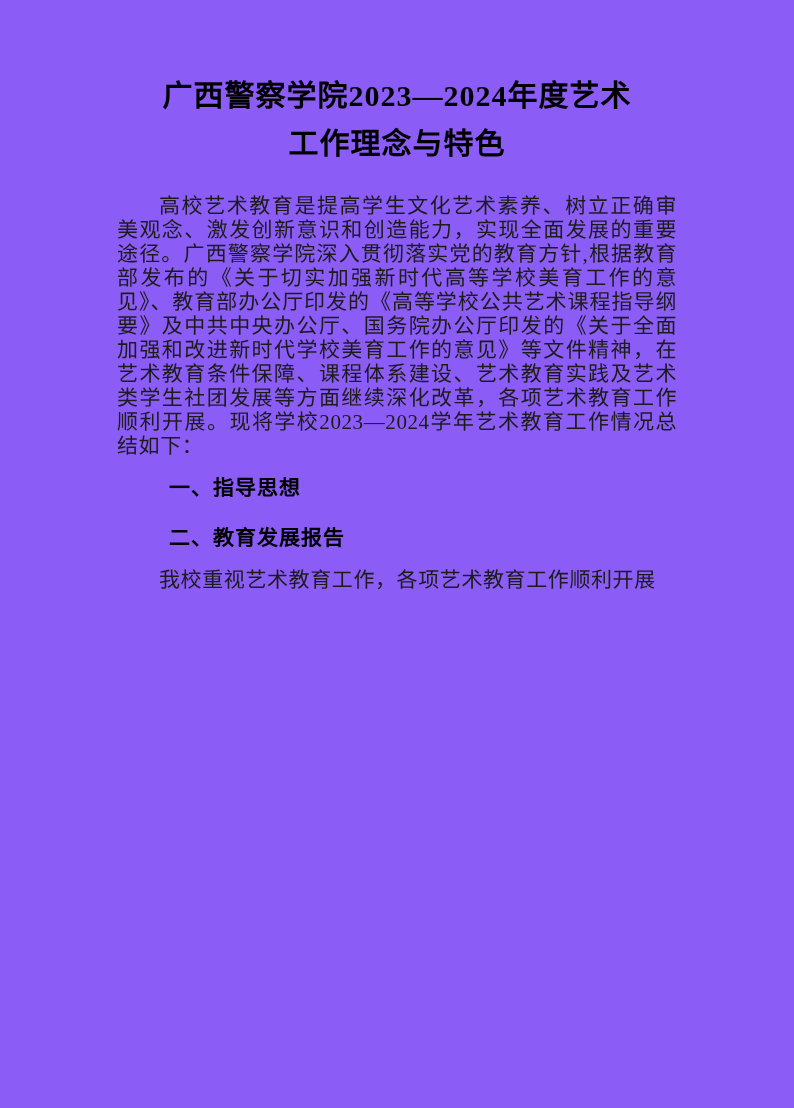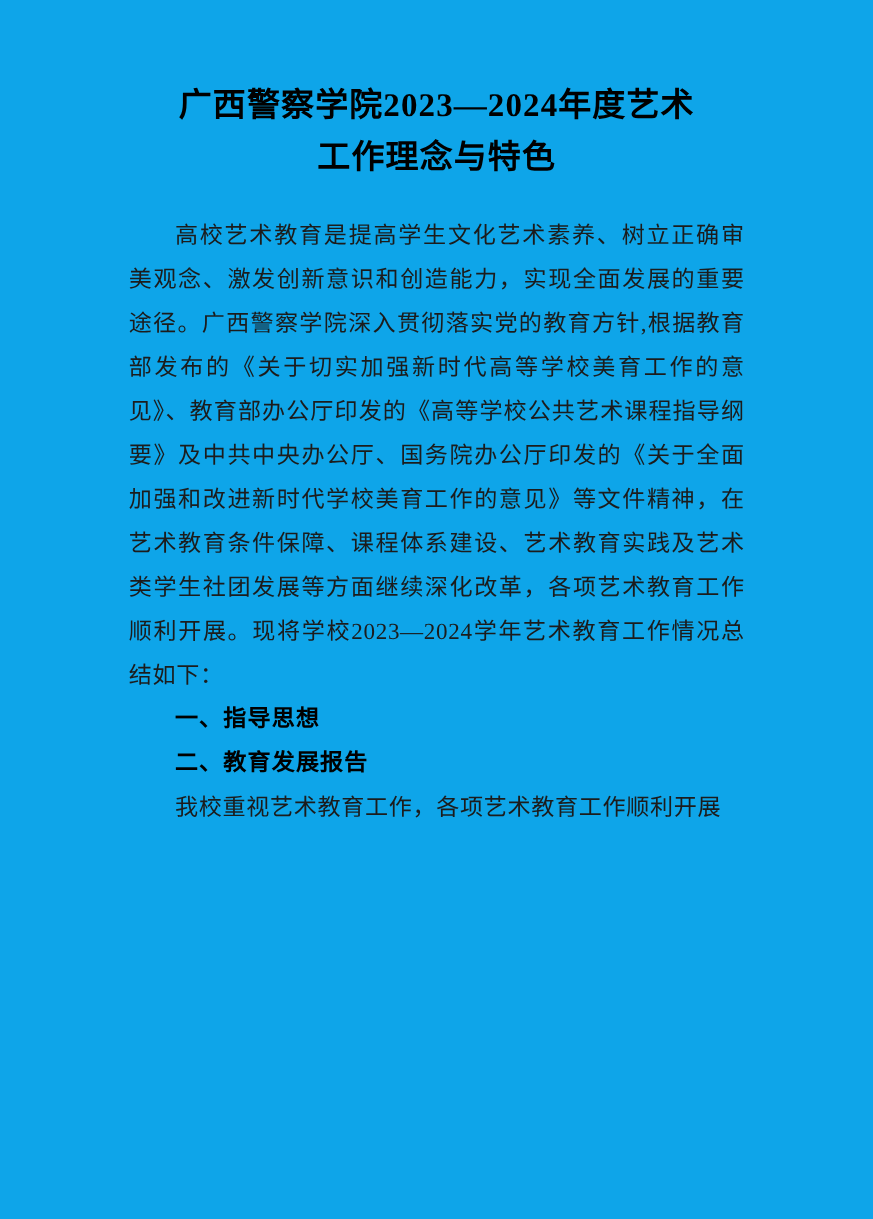--- a/index.html
+++ b/index.html
@@ -5,21 +5,21 @@
   html, body {
     margin: 0;
     padding: 0;
     background: #ffffff;
   }
   .page {
     position: relative;
     width: 794px;
     height: 1108px;
     margin: 0 auto;
-    background: #0ea5e9;
+    background: #8b5cf6;
     overflow: hidden;
     box-sizing: border-box;
     padding: 72px 117px 0 117px;
   }
   .doc-title {
     margin: 0;
     color: #000000;
     font-family: "Liberation Serif", "DejaVu Serif", serif;
     font-weight: 700;
     font-size: 30px;
@@ -29,28 +29,28 @@
   }
   .doc-body {
     margin-top: 26px;
   }
   .para {
     margin: 0;
     color: #1c1c1c;
     font-family: "Liberation Serif", "DejaVu Serif", serif;
     font-weight: 400;
     font-size: 21px;
-    line-height: 40px;
+    line-height: 24px;
     letter-spacing: 0.6px;
     text-align: justify;
     text-justify: inter-character;
     text-indent: 2em;
   }
   .heading {
-    margin: 0;
+    margin: 10px;
     color: #000000;
     font-family: "Liberation Sans", "DejaVu Sans", sans-serif;
     font-weight: 700;
     font-size: 21px;
     line-height: 40px;
     letter-spacing: 1px;
     text-indent: 2em;
   }
 </style>
 </head>

